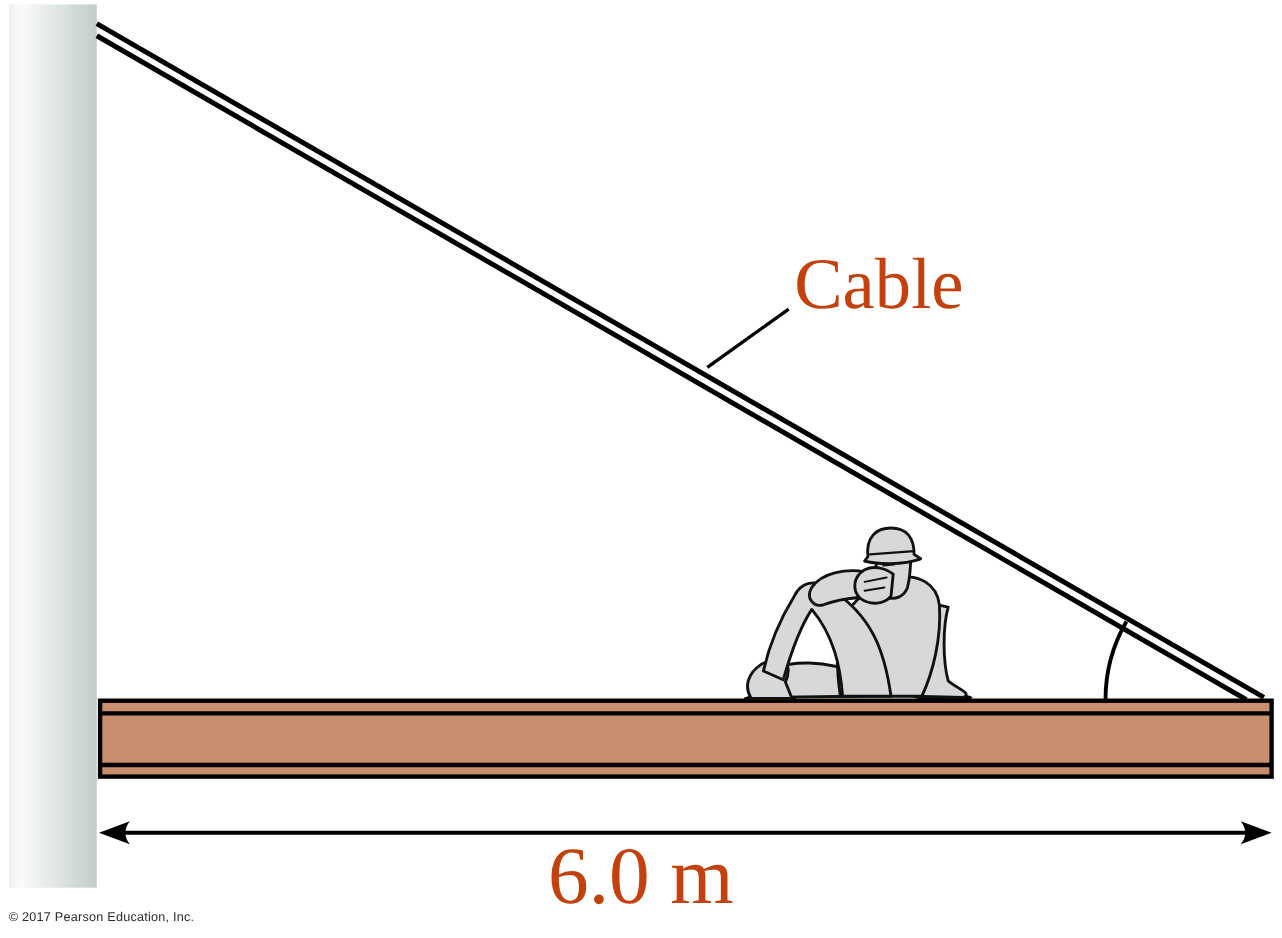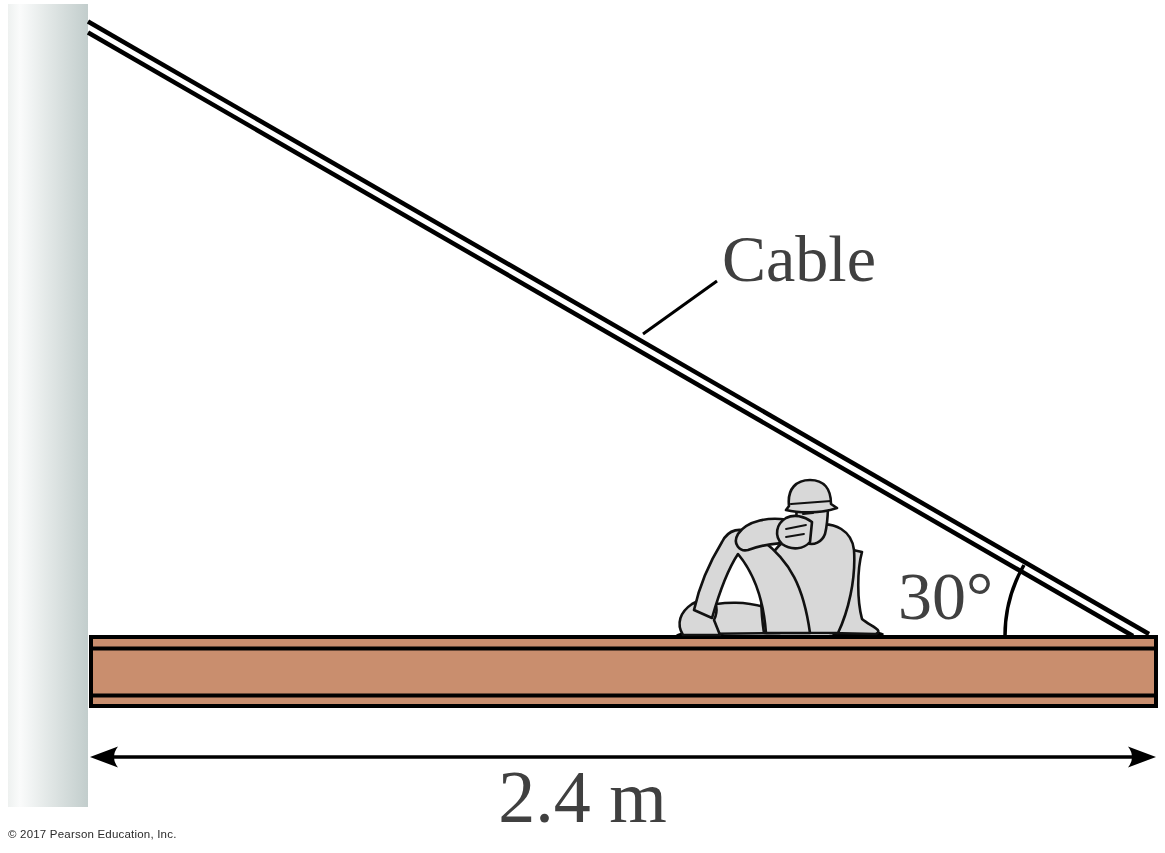--- a/index.html
+++ b/index.html
@@ -17,21 +17,21 @@
   }
   .canvas svg.scene {
     position: absolute;
     left: 0; top: 0;
     width: 1165px;
     height: 853px;
     display: block;
   }
   .lbl {
     position: absolute;
-    color: #404040;
+    color: #c2410c;
     line-height: 1;
     white-space: nowrap;
     font-family: "Liberation Serif", "DejaVu Serif", serif;
   }
   .lbl-cable   { left: 722px; top: 226px; font-size: 66px; }
   .lbl-angle   { left: 898px; top: 562px; font-size: 68px; }
   .lbl-dim     { left: 0; top: 760px; width: 1165px; text-align: center; font-size: 74px; }
   .copyright {
     position: absolute;
     left: 8px; top: 828px;
@@ -93,17 +93,16 @@
     </g>
 
     <g>
       <line x1="108" y1="757" x2="1140" y2="757" stroke="#000" stroke-width="3.6"></line>
       <path d="M 90,757 L 118,746.5 Q 110,757 118,767.5 Z" fill="#000"></path>
       <path d="M 1156,757 L 1128,746.5 Q 1136,757 1128,767.5 Z" fill="#000"></path>
     </g>
   </svg>
 
   <div class="lbl lbl-cable">Cable</div>
-  <div class="lbl lbl-angle">30°</div>
-  <div class="lbl lbl-dim">2.4 m</div>
+  <div class="lbl lbl-dim">6.0 m</div>
   <div class="copyright">© 2017 Pearson Education, Inc.</div>
 
 </div>
 
 </body></html>

